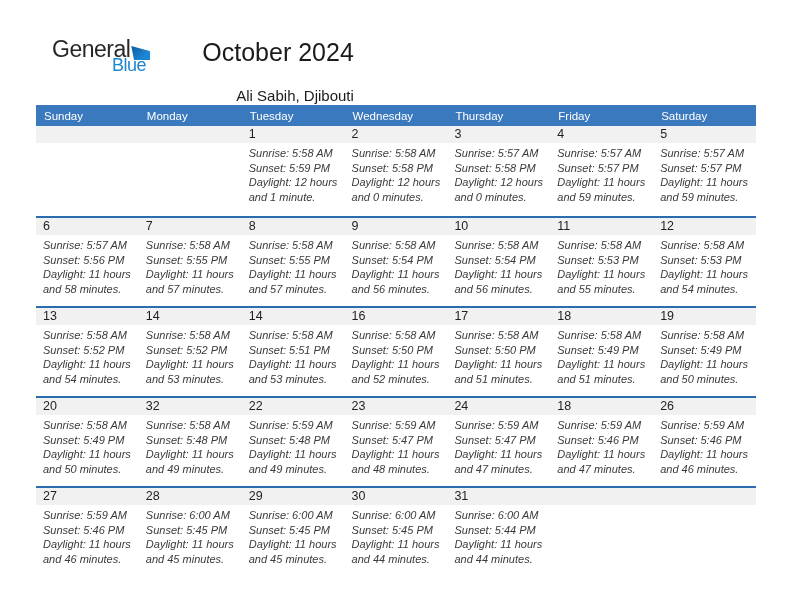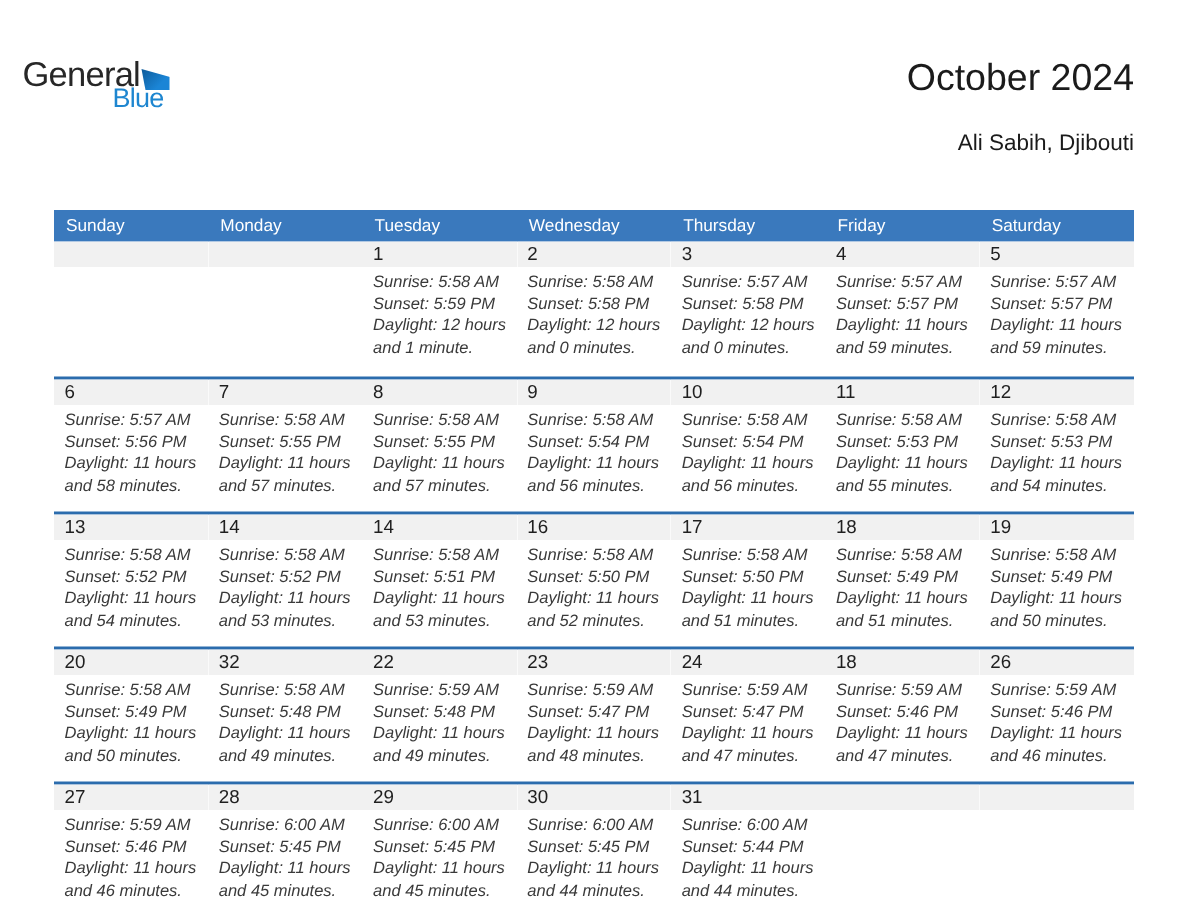--- a/index.html
+++ b/index.html
@@ -5,39 +5,39 @@
   :root{
     --header-bg:#3a79bd;
     --row-border:#2b6cad;
     --daynum-bg:#f1f1f1;
     --accent-blue:#1e86d0;
   }
   *{margin:0;padding:0;box-sizing:border-box;}
   html,body{width:792px;height:612px;background:#ffffff;overflow:hidden;
     font-family:"Liberation Sans","DejaVu Sans",sans-serif;}
   .page{width:792px;height:612px;position:relative;}
-  .topbar{display:flex;justify-content:space-between;align-items:flex-start;
-    padding:38px 36px 0 15px;gap:28px;}
+  .topbar{display:flex;align-items:flex-start;
+    padding:38px 36px 0 52px;gap:28px;}
   
   .logo{line-height:1;}
   .logo-line1{display:flex;align-items:flex-end;}
   .logo-general{font-size:23px;letter-spacing:-0.5px;color:#272727;}
   .logo-triangle{display:inline-block;width:19px;height:14px;margin-left:1px;margin-bottom:1px;
     background:linear-gradient(135deg,#0d5a99 0%,#1b85d6 70%);
     clip-path:polygon(0 0,100% 38%,100% 100%,14% 100%);}
   .logo-blue{font-size:18px;letter-spacing:-0.5px;color:var(--accent-blue);
     padding-left:60px;margin-top:-5px;}
   
   .titles{text-align:right;}
-  .title{font-size:25px;font-weight:400;color:#1b1b1b;letter-spacing:0;}
+  .title{font-size:25px;font-weight:400;color:#1b1b1b;letter-spacing:0;margin-left:24px;}
   .subtitle{font-size:15px;font-weight:400;color:#1b1b1b;margin-top:20px;}
   
   .calendar{position:absolute;left:36px;top:105px;width:720px;}
   .weekday-row{display:grid;grid-template-columns:repeat(7,1fr);
-    background:var(--header-bg);height:21px;align-items:center;margin-top:35px;}
+    background:var(--header-bg);height:21px;align-items:center;}
   .hcell{color:#ffffff;font-size:11.5px;padding-left:8px;white-space:nowrap;overflow:hidden;}
   .week{display:grid;grid-template-columns:repeat(7,1fr);height:90px;}
   .week + .week{border-top:2px solid var(--row-border);}
   .cell{overflow:hidden;}
   .daynum{height:17px;background:var(--daynum-bg);font-size:12.5px;color:#1f1f1f;
     padding:1px 0 0 7px;}
   .details{padding:3px 4px 0 7px;font-size:11px;line-height:14.6px;color:#3a3a3a;font-style:italic;}
 </style>
 </head>
 <body>

